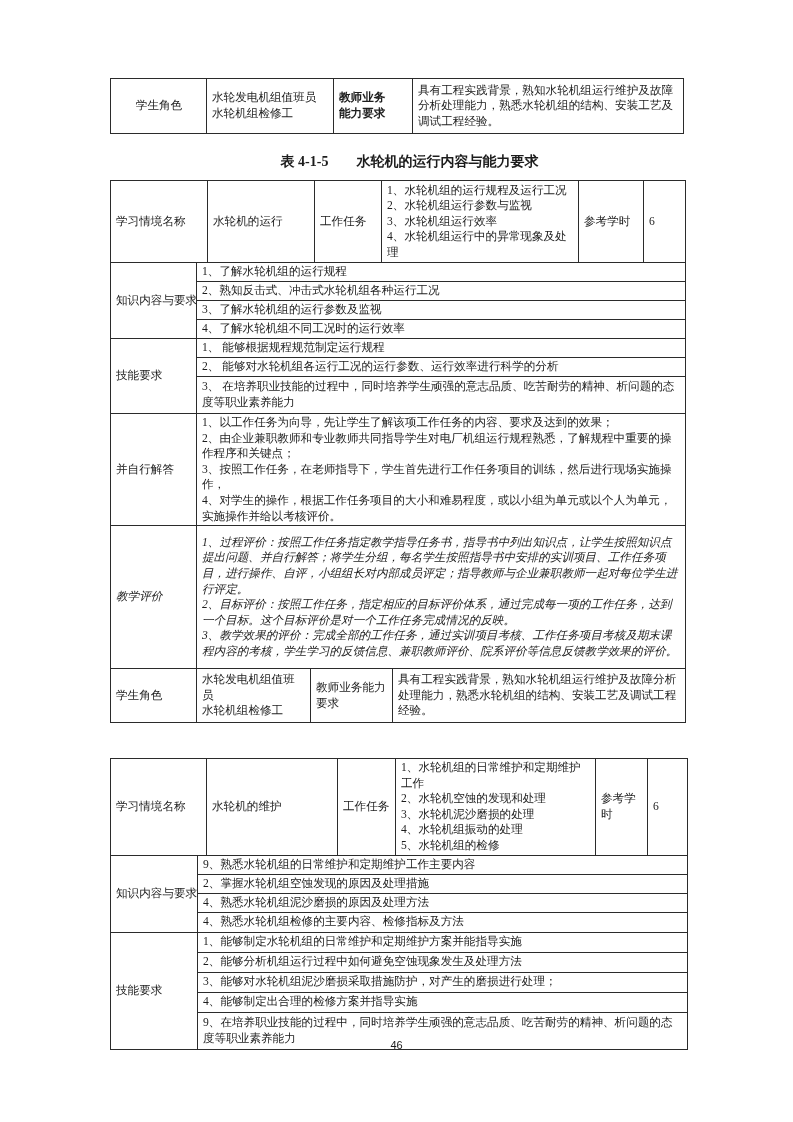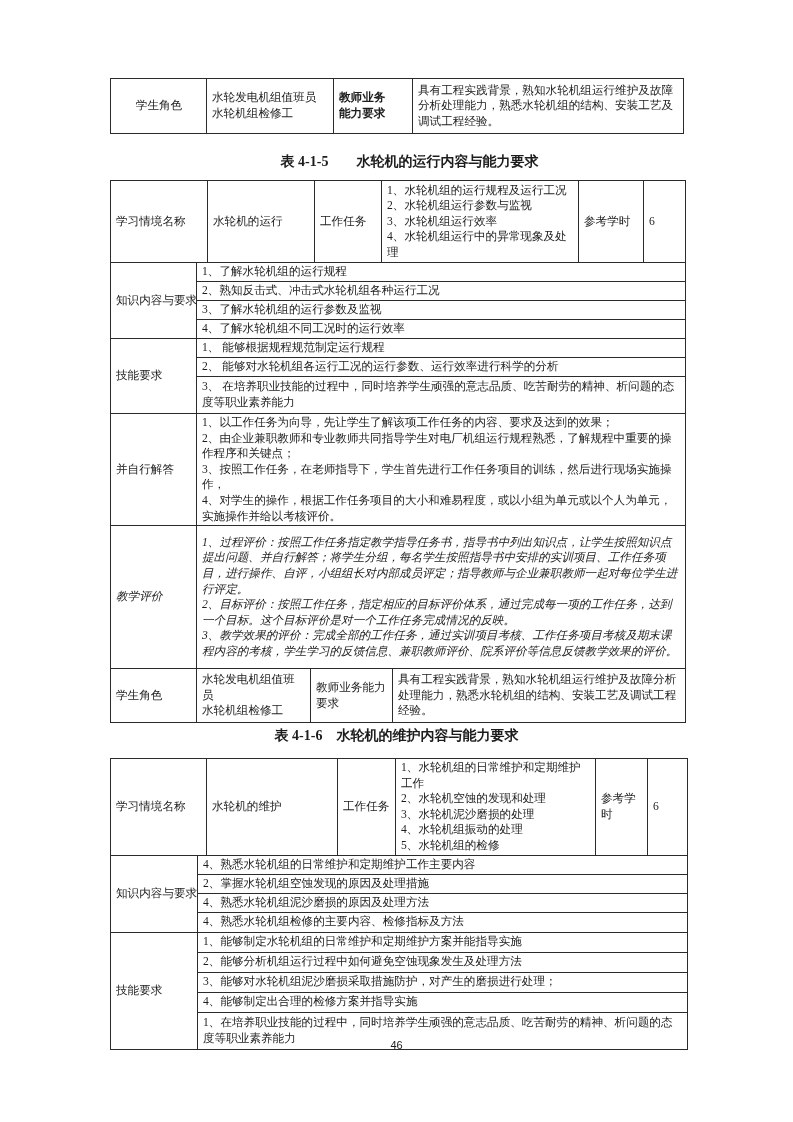--- a/index.html
+++ b/index.html
@@ -143,21 +143,20 @@
     <tr class="h53">
       <td>学生角色</td>
       <td colspan="2" class="pre">水轮发电机组值班员
 水轮机组检修工</td>
       <td colspan="3">教师业务能力要求</td>
       <td colspan="3" class="lh15">具有工程实践背景，熟知水轮机组运行维护及故障分析处理能力，熟悉水轮机组的结构、安装工艺及调试工程经验。</td>
     </tr>
   </tbody>
     </table>
 
-  <div class="title-6">表 4-1-6　水轮机的维护内容与能力要求</div>
 
   <table class="tbl tbl-6">
     <colgroup>
       <col style="width:87px">
         <col style="width:9px">
         <col style="width:131px">
         <col style="width:58px">
       <col style="width:200px">
         <col style="width:52px">
         <col style="width:40px">
@@ -170,21 +169,21 @@
       <td class="pre lh15">1、水轮机组的日常维护和定期维护工作
 2、水轮机空蚀的发现和处理
 3、水轮机泥沙磨损的处理
 4、水轮机组振动的处理
 5、水轮机组的检修</td>
       <td>参考学时</td>
       <td class="num">6</td>
     </tr>
     <tr class="h18">
       <td rowspan="4" class="nowrap">知识内容与要求</td>
-      <td colspan="6">4、熟悉水轮机组的日常维护和定期维护工作主要内容</td>
+      <td colspan="6">9、熟悉水轮机组的日常维护和定期维护工作主要内容</td>
     </tr>
     <tr class="h18">
       <td colspan="6">2、掌握水轮机组空蚀发现的原因及处理措施</td>
     </tr>
     <tr class="h18">
       <td colspan="6">4、熟悉水轮机组泥沙磨损的原因及处理方法</td>
     </tr>
     <tr class="h19">
       <td colspan="6">4、熟悉水轮机组检修的主要内容、检修指标及方法</td>
     </tr>
@@ -195,20 +194,20 @@
     <tr class="h19">
       <td colspan="6">2、能够分析机组运行过程中如何避免空蚀现象发生及处理方法</td>
     </tr>
     <tr class="h19">
       <td colspan="6">3、能够对水轮机组泥沙磨损采取措施防护，对产生的磨损进行处理；</td>
     </tr>
     <tr class="h19">
       <td colspan="6">4、能够制定出合理的检修方案并指导实施</td>
     </tr>
     <tr class="h36">
-      <td colspan="6">1、在培养职业技能的过程中，同时培养学生顽强的意志品质、吃苦耐劳的精神、析问题的态度等职业素养能力</td>
+      <td colspan="6">9、在培养职业技能的过程中，同时培养学生顽强的意志品质、吃苦耐劳的精神、析问题的态度等职业素养能力</td>
     </tr>
   </tbody>
     </table>
 
   <div class="page-num">46</div>
 
 </div>
 
 </body></html>

